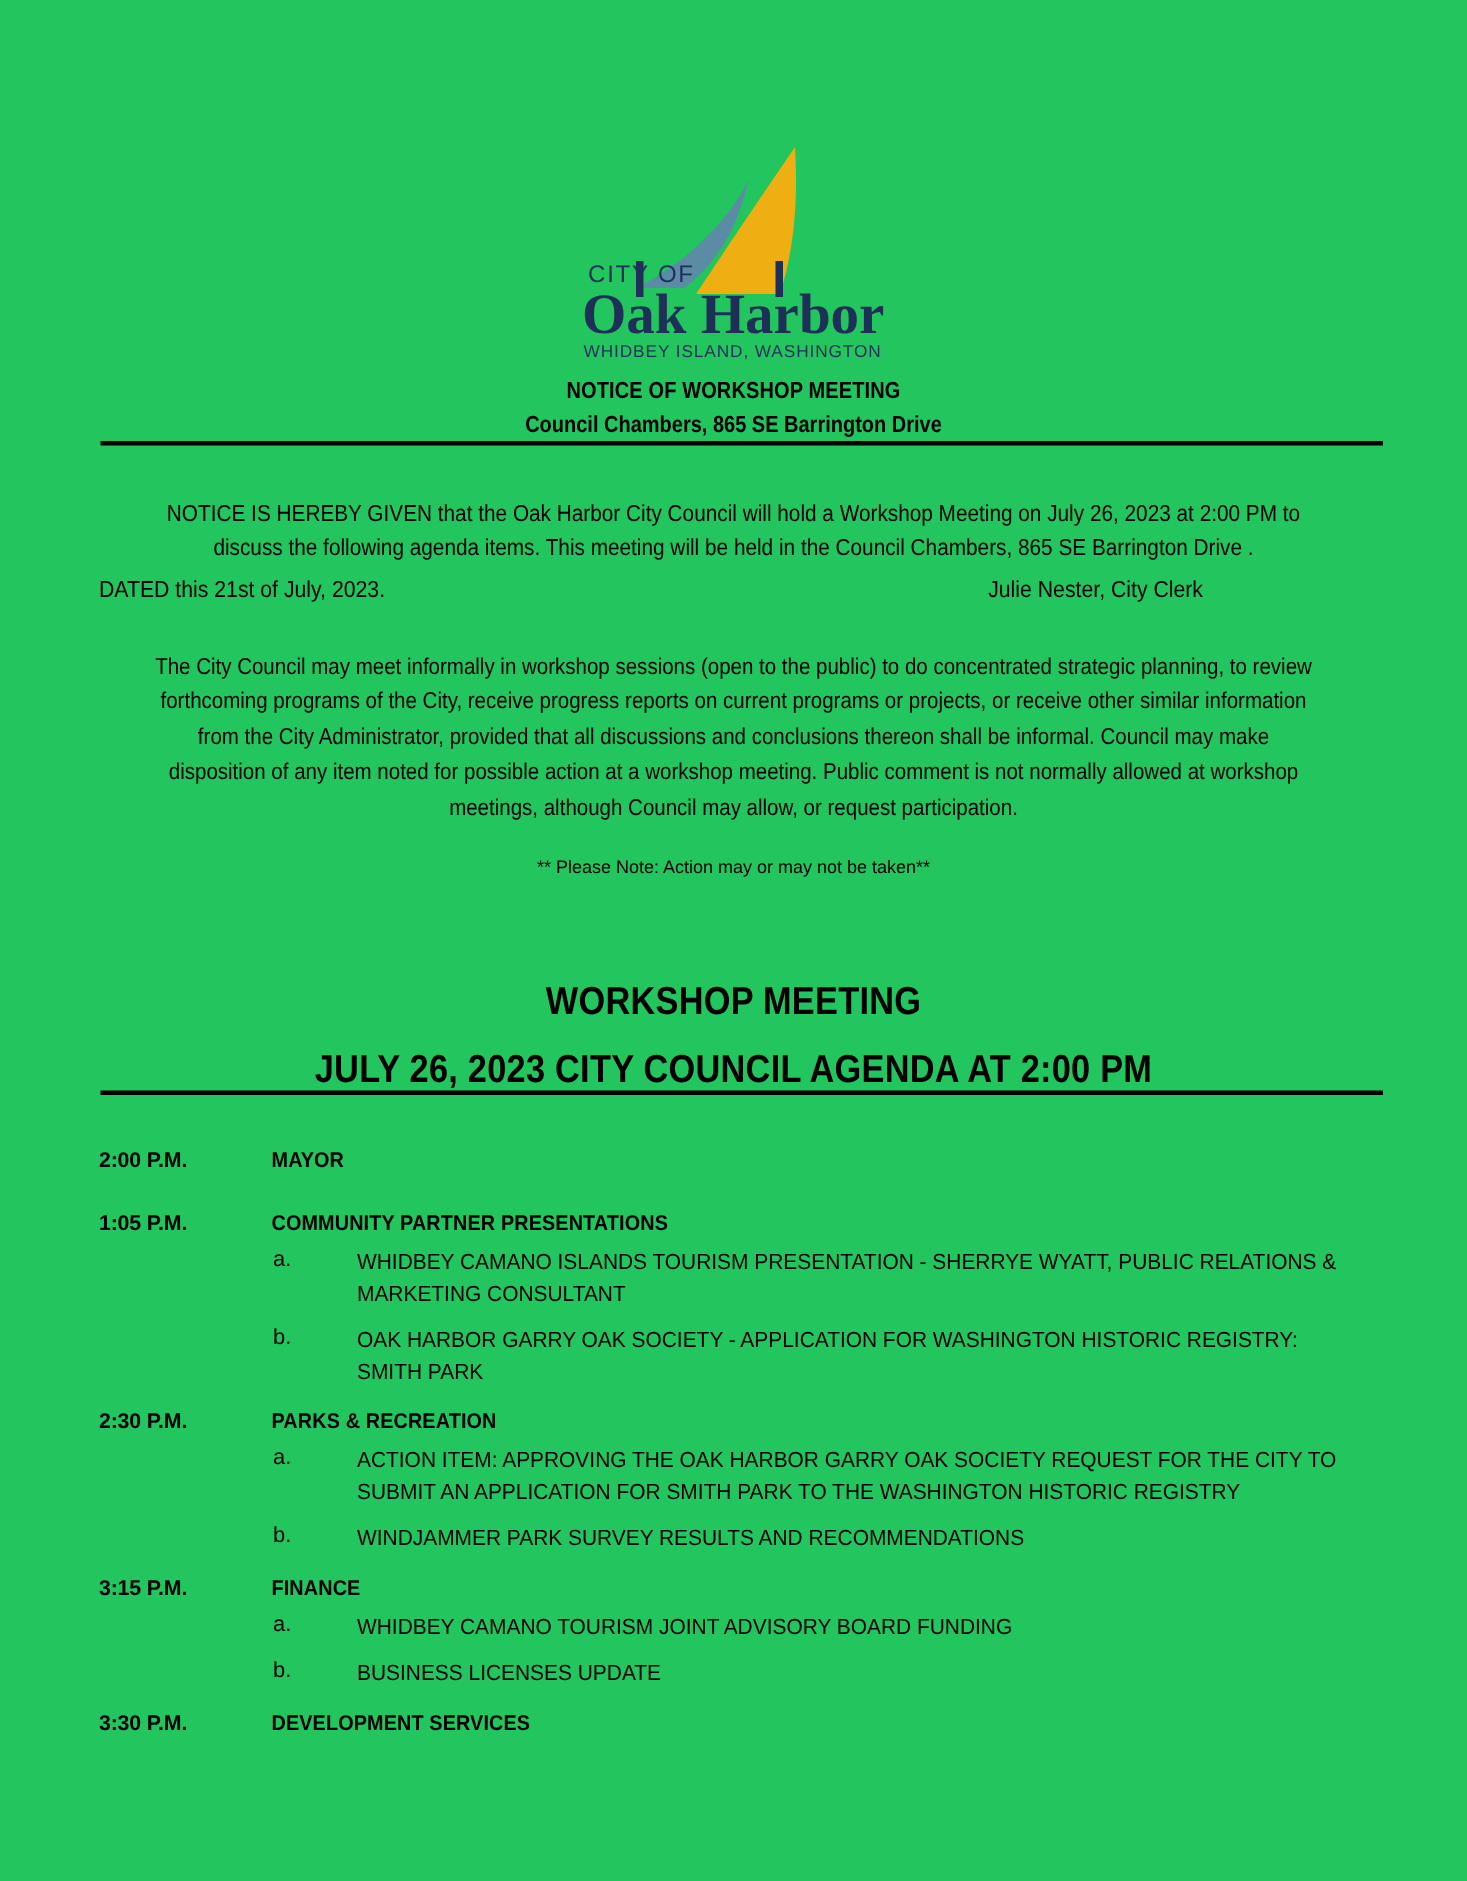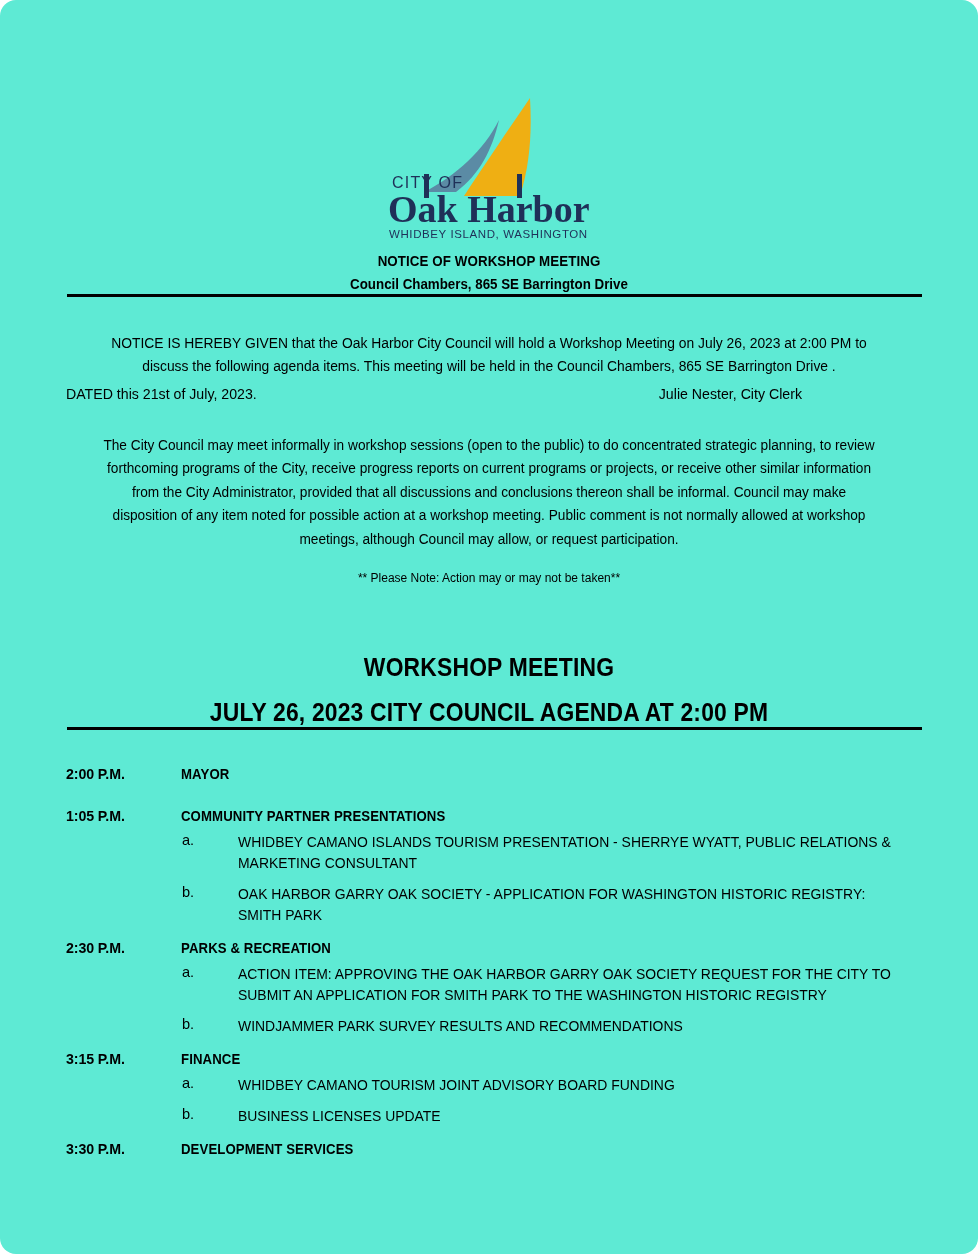--- a/index.html
+++ b/index.html
@@ -14,22 +14,21 @@
     position: relative;
     overflow: hidden;
     font-family: "Liberation Sans", sans-serif;
     color: #000000;
     -webkit-font-smoothing: antialiased;
   }
 
   .page {
     position: absolute;
     inset: 0;
-    background: #5eead4;
-    border-radius: 16px;
+    background: #22c55e;
   }
 
   
   .logo-block {
     position: absolute;
     left: 0;
     right: 0;
     top: 92px;
     display: flex;
     justify-content: center;

